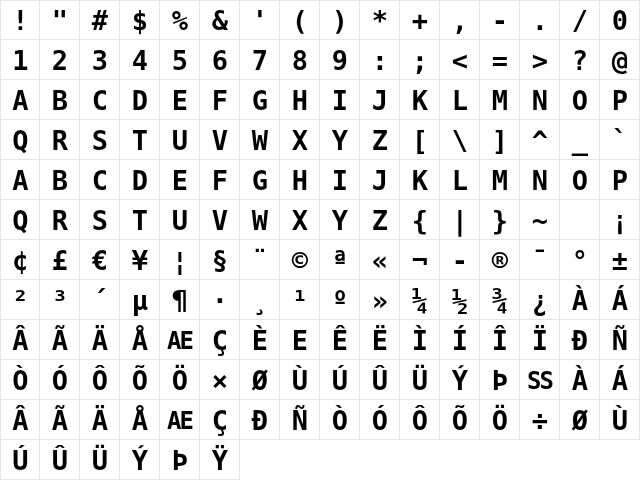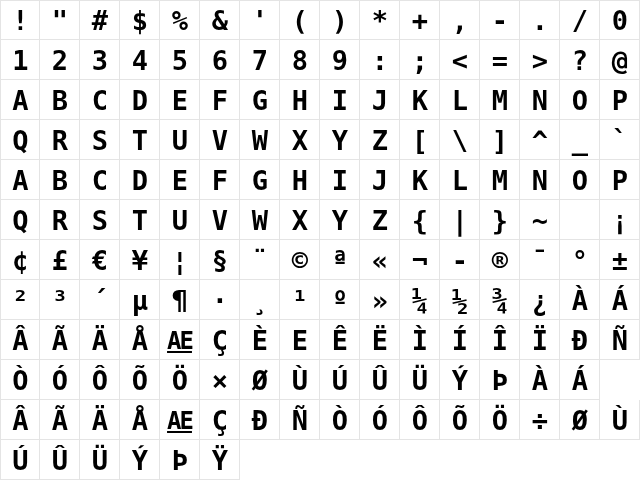--- a/index.html
+++ b/index.html
@@ -43,21 +43,20 @@
   .glyph-row .glyph-cell:first-child {
     border-left: 1px solid #e4e4e4;
   }
   .glyph-row:first-child .glyph-cell {
     border-top: 1px solid #e4e4e4;
   }
   
   .glyph-cell.multi {
     font-size: 24px;
     letter-spacing: -2px;
-    text-decoration: underline;
   }
 </style>
 </head>
 <body>
 
 <div class="charmap">
     <div class="glyph-row">
       <div class="glyph-cell">!</div>
       <div class="glyph-cell">"</div>
       <div class="glyph-cell">#</div>
@@ -226,20 +225,21 @@
       <div class="glyph-cell">Õ</div>
       <div class="glyph-cell">Ö</div>
       <div class="glyph-cell">×</div>
       <div class="glyph-cell">Ø</div>
       <div class="glyph-cell">Ù</div>
       <div class="glyph-cell">Ú</div>
       <div class="glyph-cell">Û</div>
       <div class="glyph-cell">Ü</div>
       <div class="glyph-cell">Ý</div>
       <div class="glyph-cell">Þ</div>
+      <div class="glyph-cell multi">SS</div>
       <div class="glyph-cell">À</div>
       <div class="glyph-cell">Á</div>
     </div>
     <div class="glyph-row">
       <div class="glyph-cell">Â</div>
       <div class="glyph-cell">Ã</div>
       <div class="glyph-cell">Ä</div>
       <div class="glyph-cell">Å</div>
       <div class="glyph-cell multi">AE</div>
       <div class="glyph-cell">Ç</div>

